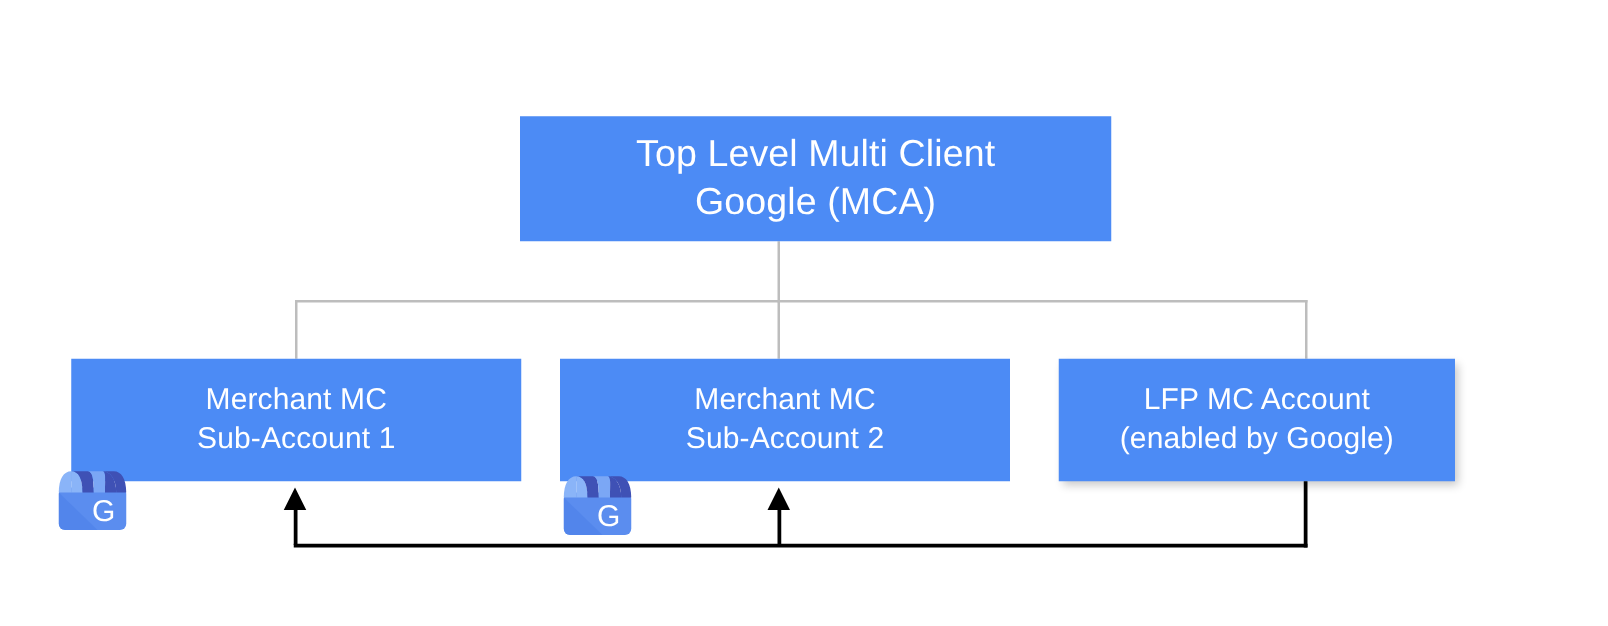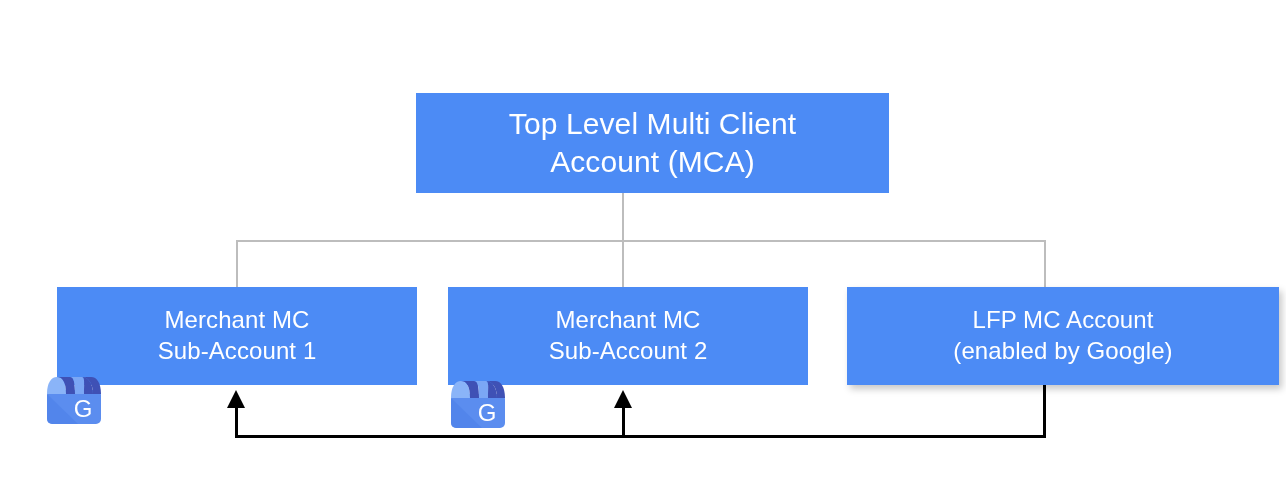--- a/index.html
+++ b/index.html
@@ -57,21 +57,21 @@
     left: 448px;
     top: 287px;
     width: 360px;
     height: 98px;
     background: #4c8bf5;
     font-size: 24px;
   }
   #node-lfp {
     left: 847px;
     top: 287px;
-    width: 432px;
+    width: 317px;
     height: 98px;
     background: #4c8bf5;
     font-size: 24px;
     box-shadow: 3px 4px 7px rgba(0,0,0,0.22);
   }
 
   
   .conn {
     position: absolute;
     background: #bdbdbd;
@@ -162,21 +162,21 @@
 <div id="canvas">
 
   <div class="conn" id="conn-stem"></div>
   <div class="conn" id="conn-bus"></div>
   <div class="conn" id="conn-drop-1"></div>
   <div class="conn" id="conn-drop-2"></div>
   <div class="conn" id="conn-drop-3"></div>
 
   <div class="node" id="node-mca">
     <span class="node-label">Top Level Multi Client
-Account (MCA)</span>
+Google (MCA)</span>
   </div>
 
   <div class="node" id="node-sub1">
     <span class="node-label">Merchant MC
 Sub-Account 1</span>
   </div>
 
   <div class="node" id="node-sub2">
     <span class="node-label">Merchant MC
 Sub-Account 2</span>

